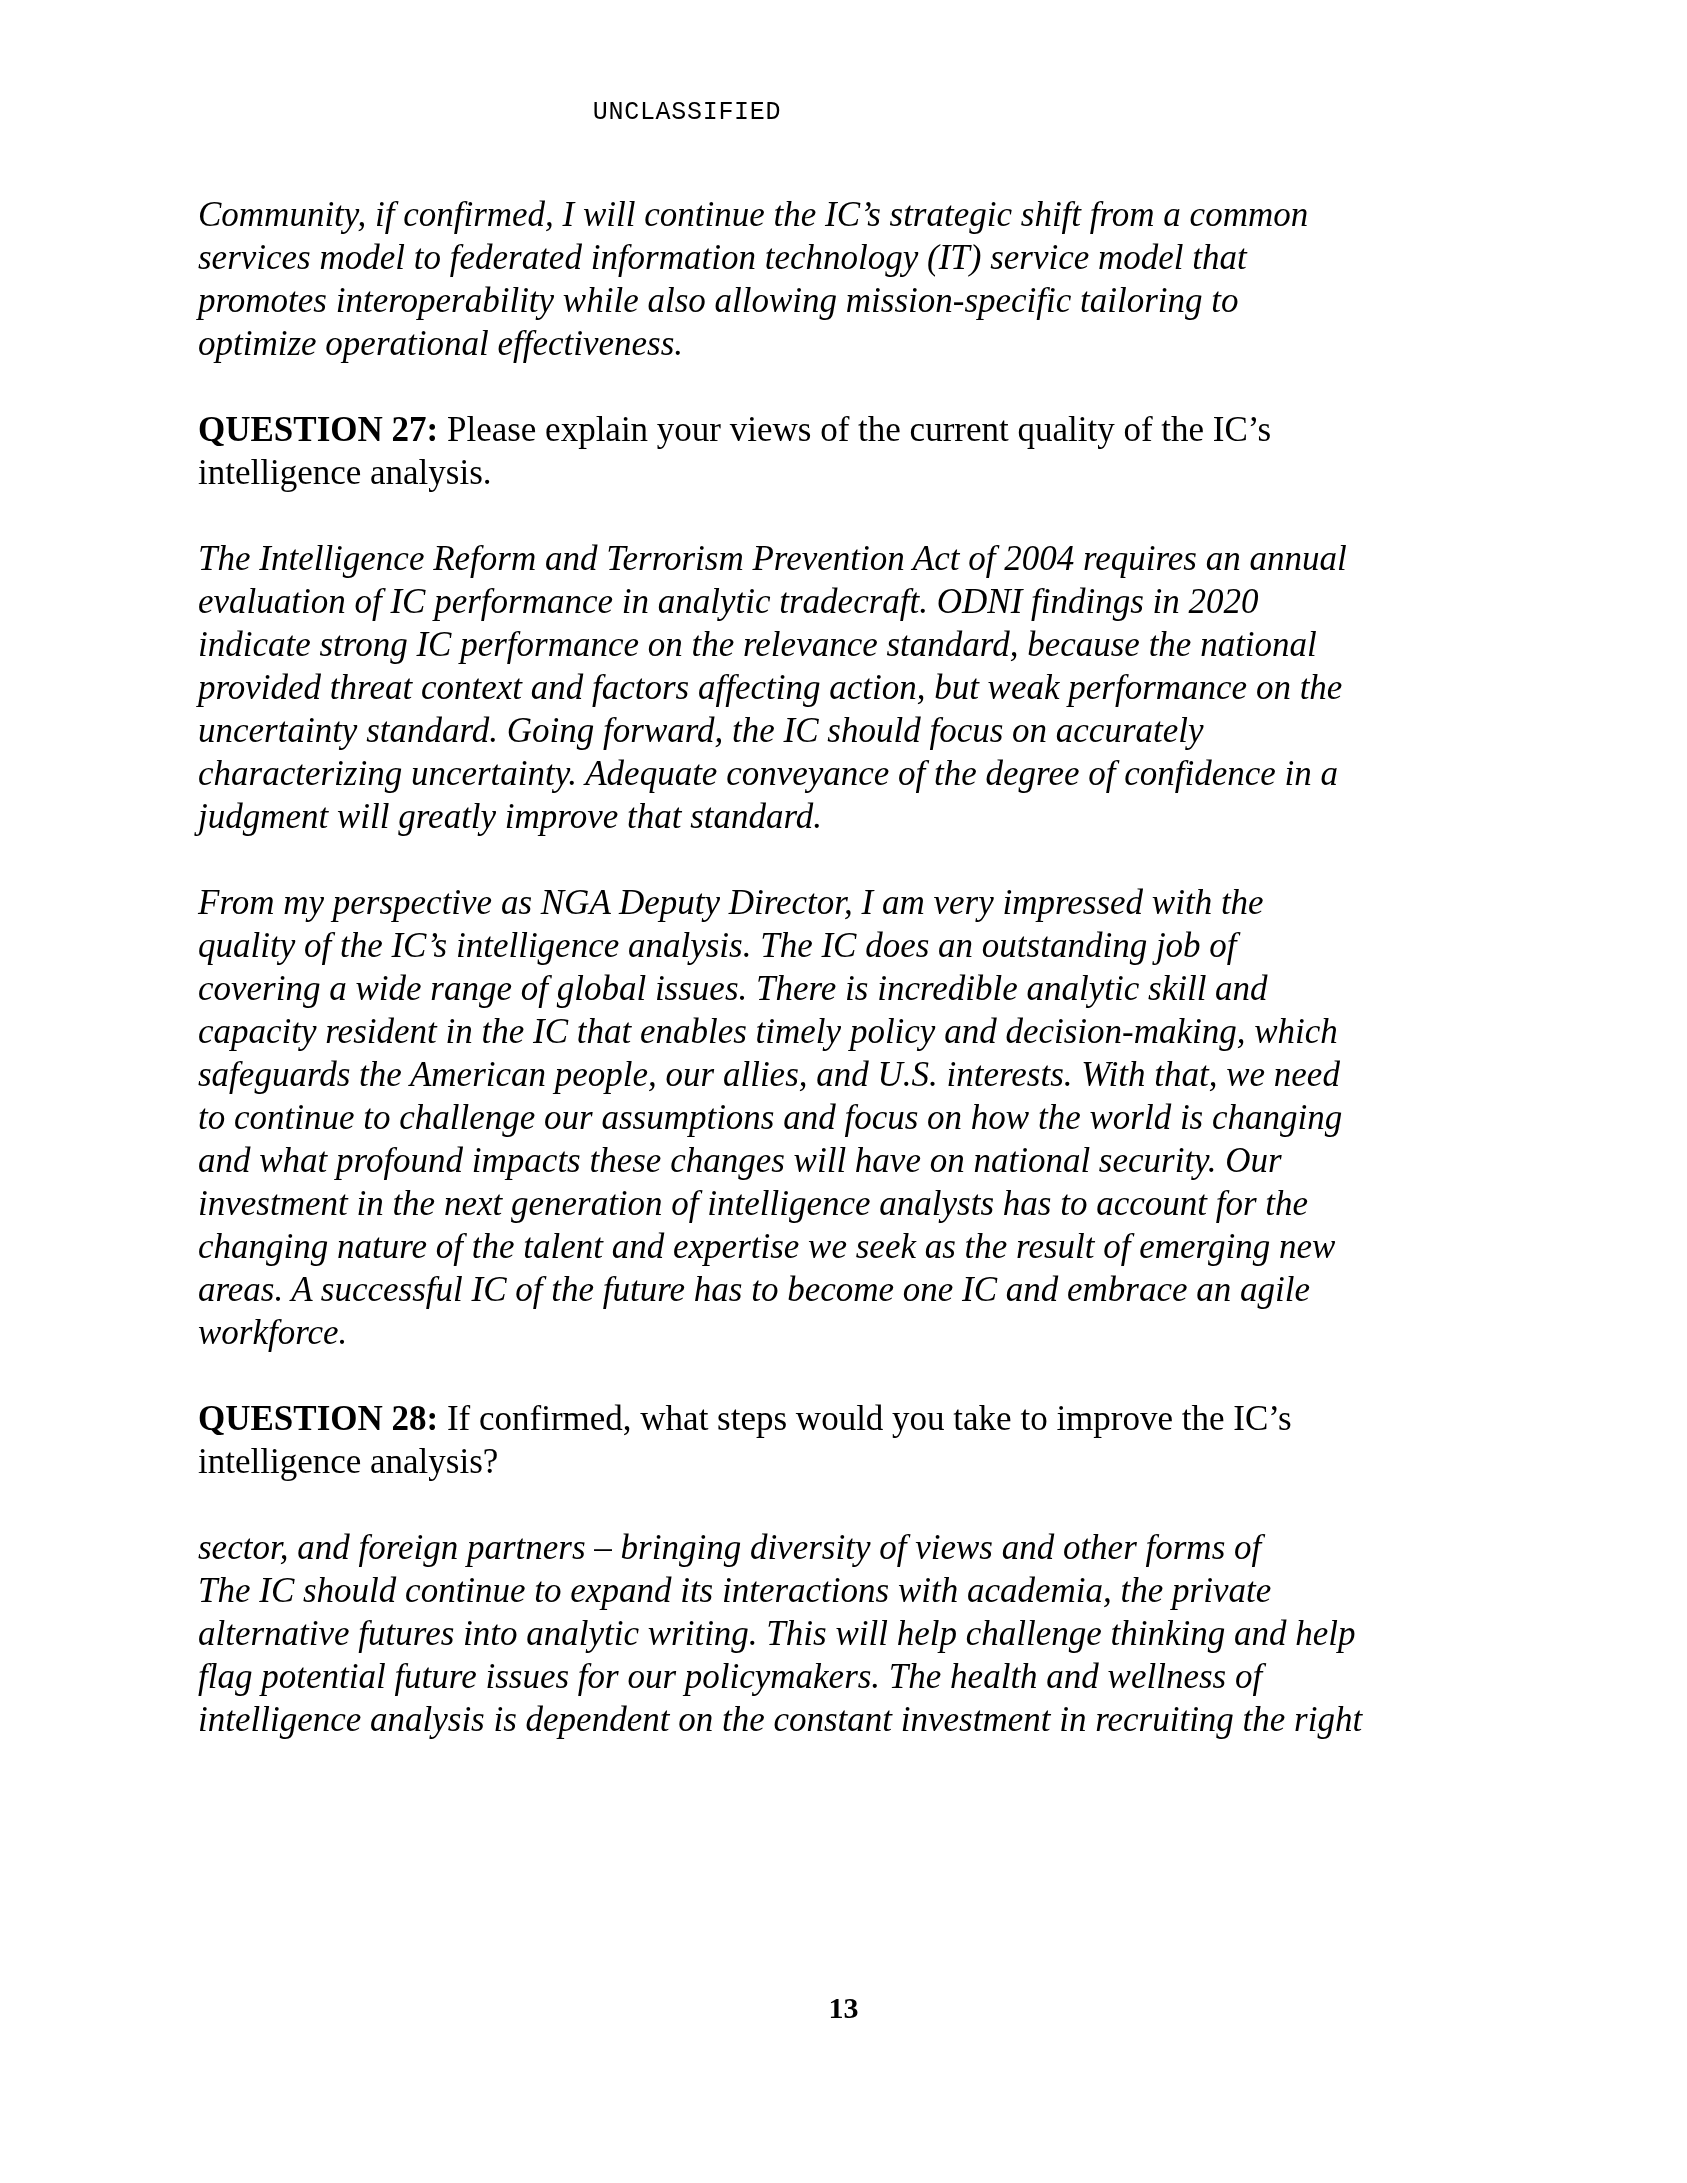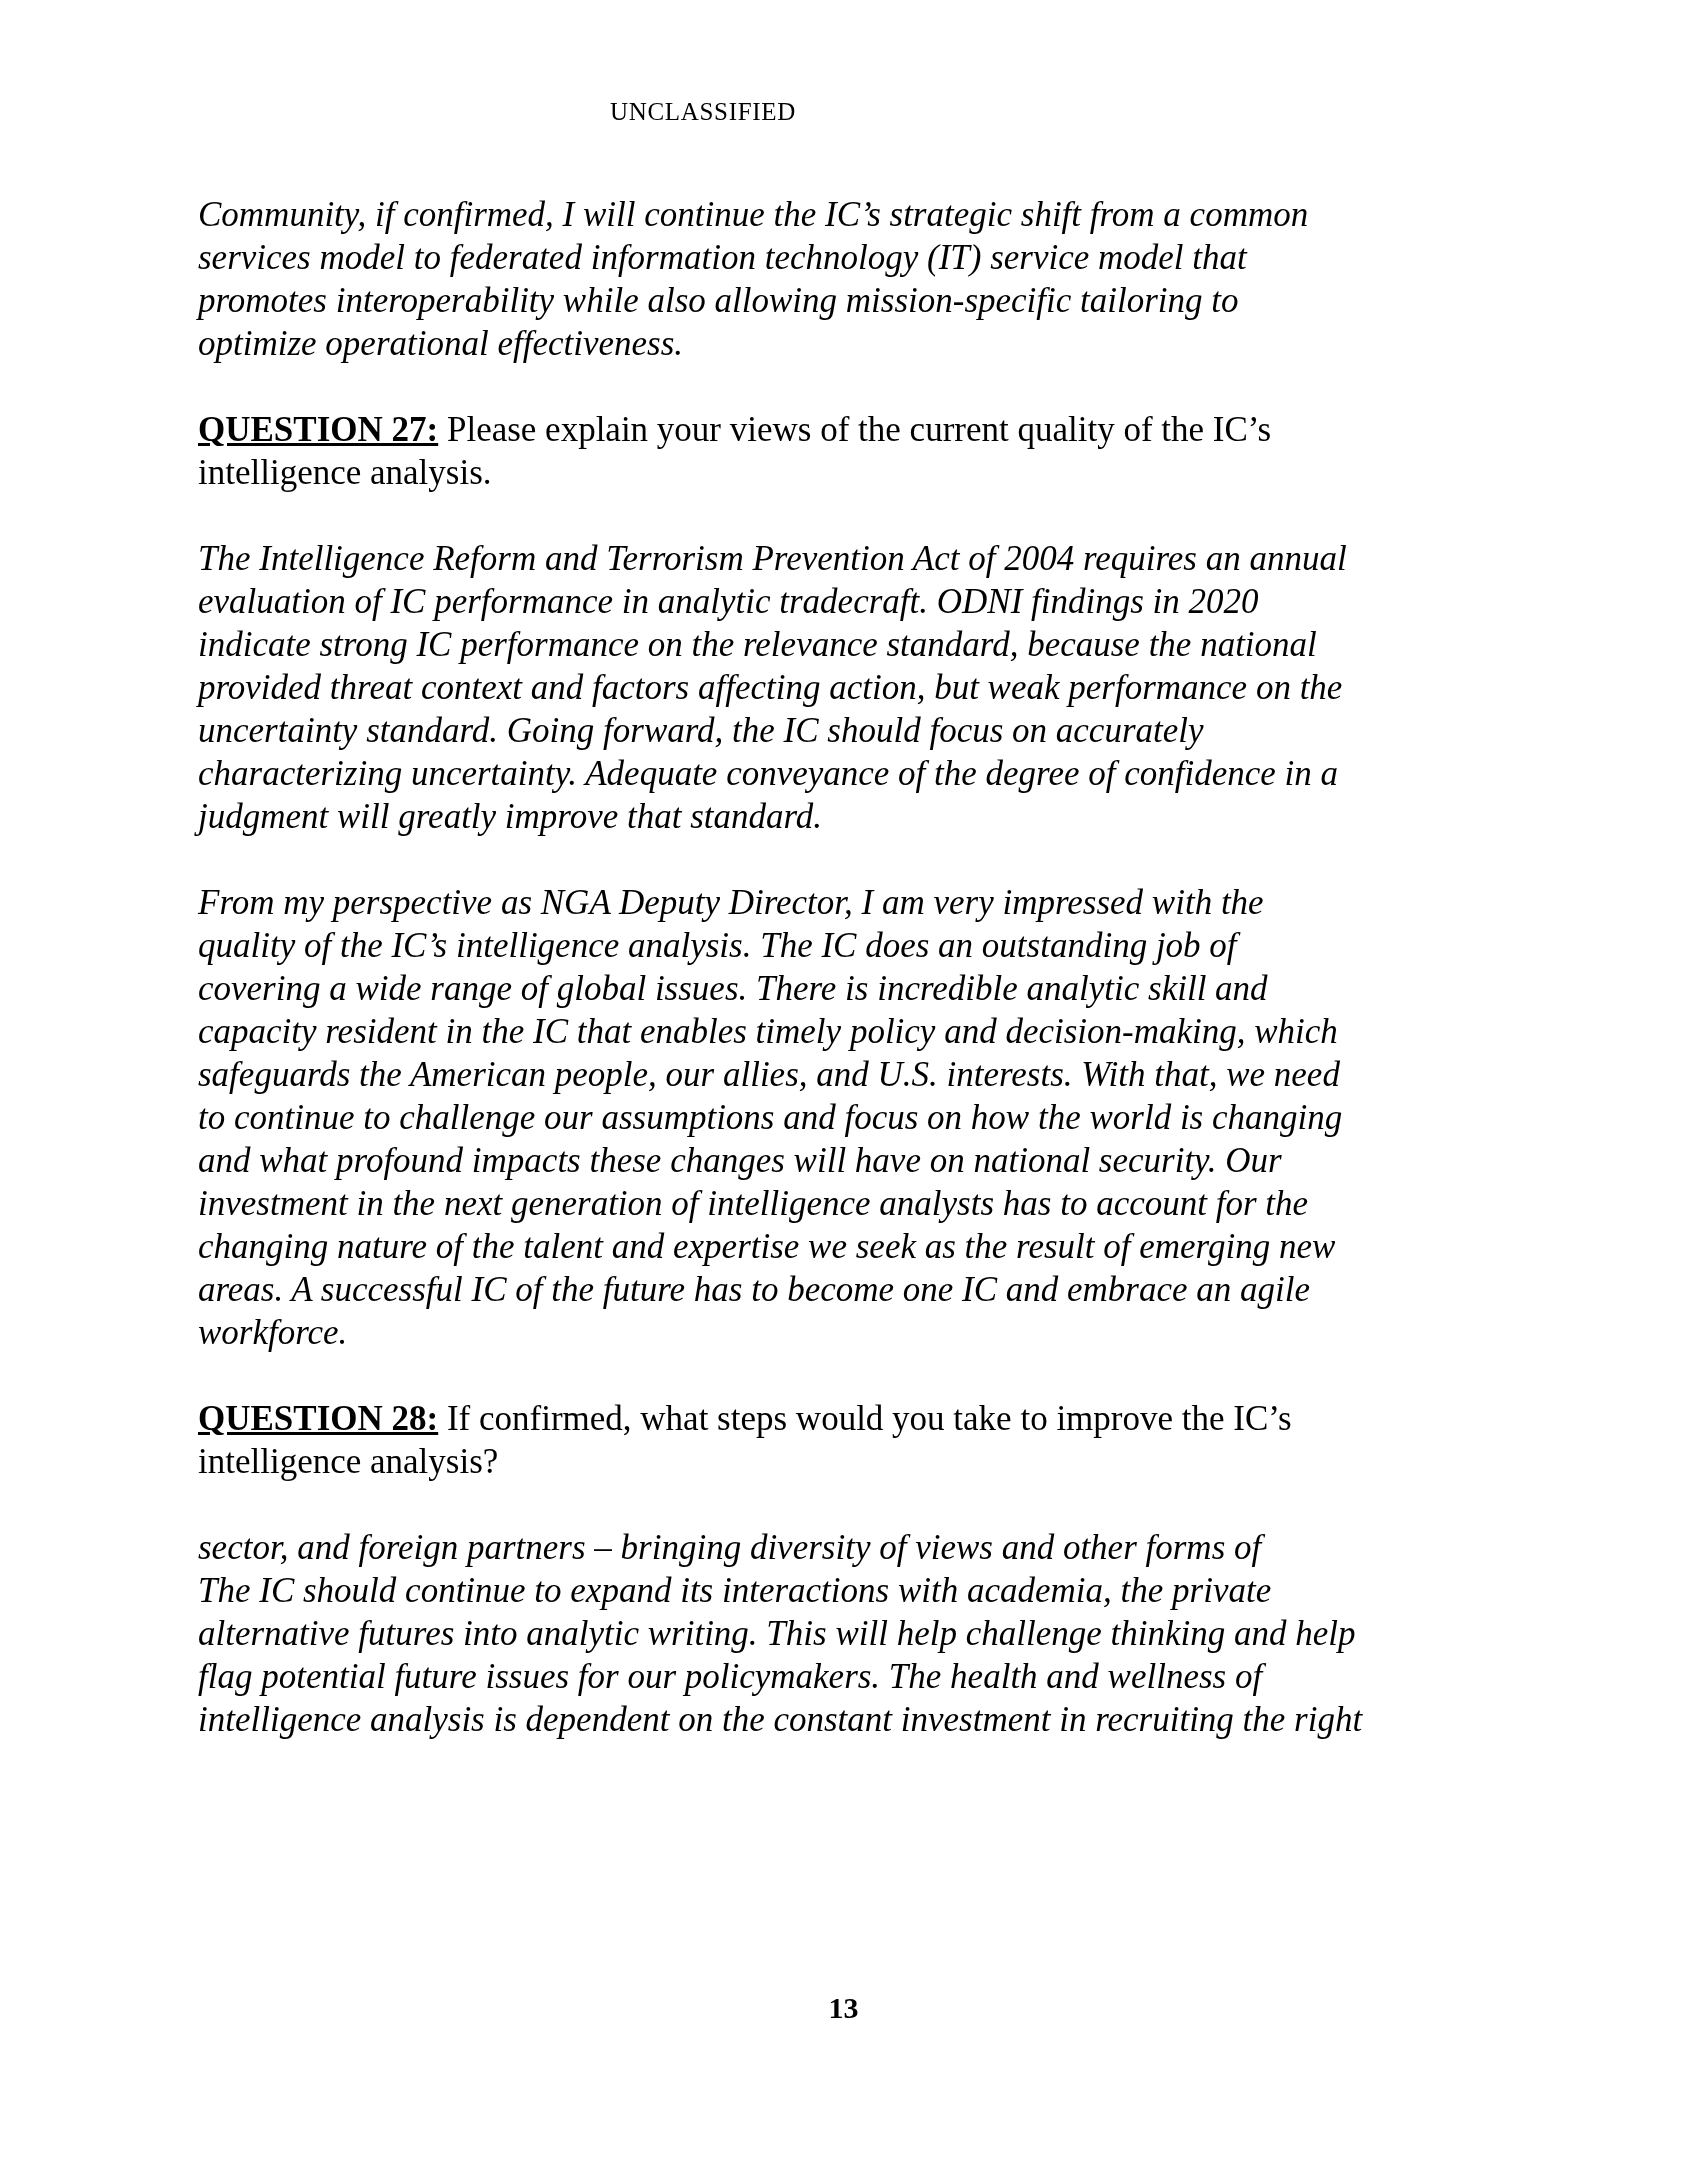--- a/index.html
+++ b/index.html
@@ -1,29 +1,29 @@
 <!DOCTYPE html>
 <html style="font-size:10.6px"><head>
 <meta charset="utf-8">
 <style>
   html, body { margin: 0; padding: 0; background: #ffffff; }
   body { width: 1687px; height: 2183px; position: relative; overflow: hidden; color: #000; }
   .page { position: absolute; left: 0; top: 0; width: 1687px; height: 2183px; }
   .classification {
-    position: absolute; top: 98px; left: 16px; width: 1374px; text-align: center;
-    font-family: Liberation Serif, serif; font-size: 25px; letter-spacing: 0.7px;
+    position: absolute; top: 98px; left: 0; width: 1374px; text-align: center;
+    font-family: Liberation Mono, monospace; font-size: 25px; letter-spacing: 0.7px;
   }
   .body {
     position: absolute; left: 198px; top: 193px; width: 1303px;
     font-family: "Liberation Serif", serif; font-size: 35px; line-height: 43px;
   }
   .para { margin: 0 0 43px 0; }
   .ital { font-style: italic; }
   .heading { font-weight: bold; font-style: italic; text-decoration: underline; text-decoration-thickness: 2.6px; text-underline-offset: 5.3px; }
-  .qlabel { font-weight: bold; text-decoration: underline; }
+  .qlabel { font-weight: bold; }
   .bi { font-weight: normal; font-style: italic; }
   .page-number {
     position: absolute; top: 1991px; left: 0; width: 1687px; text-align: center;
     font-family: Liberation Serif, serif; font-size: 30px; font-weight: bold;
   }
   .line { display: block; white-space: nowrap; }
 </style>
 </head>
 <body>
 

